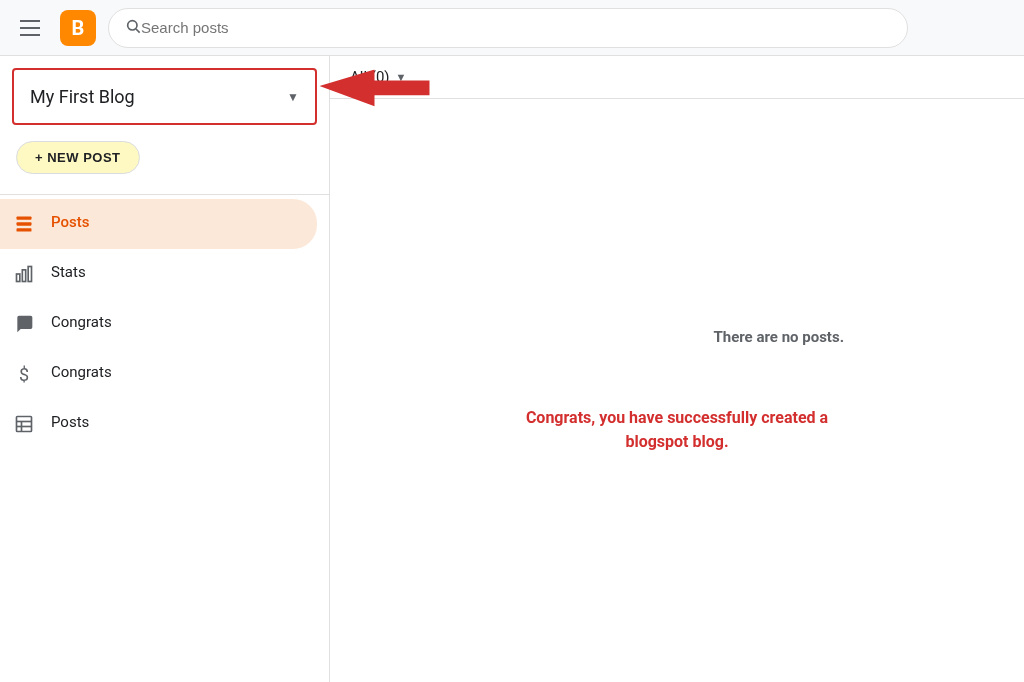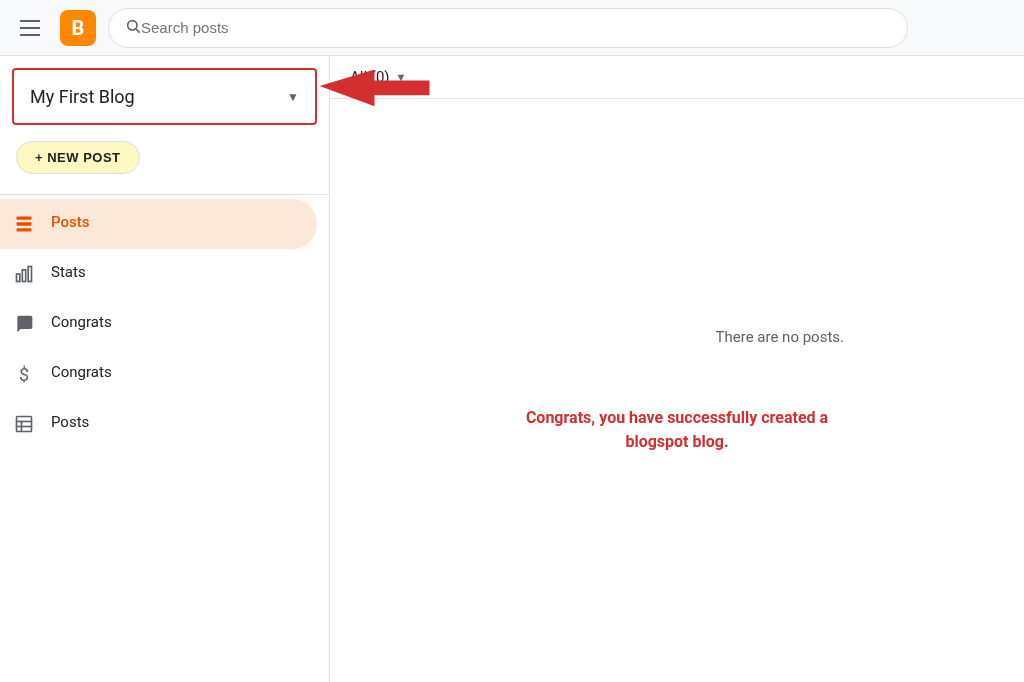--- a/index.html
+++ b/index.html
@@ -191,20 +191,21 @@
       justify-content: center;
       padding: 40px;
     }
 
     .no-posts-text {
       font-size: 15px;
       color: #5f6368;
       margin-bottom: 52px;
       align-self: flex-end;
       margin-right: 80px;
+      font-weight: bold;
     }
 
     .congrats-text {
       font-size: 16px;
       color: #d32f2f;
       font-weight: 700;
       text-align: center;
       max-width: 360px;
       line-height: 1.5;
     }

